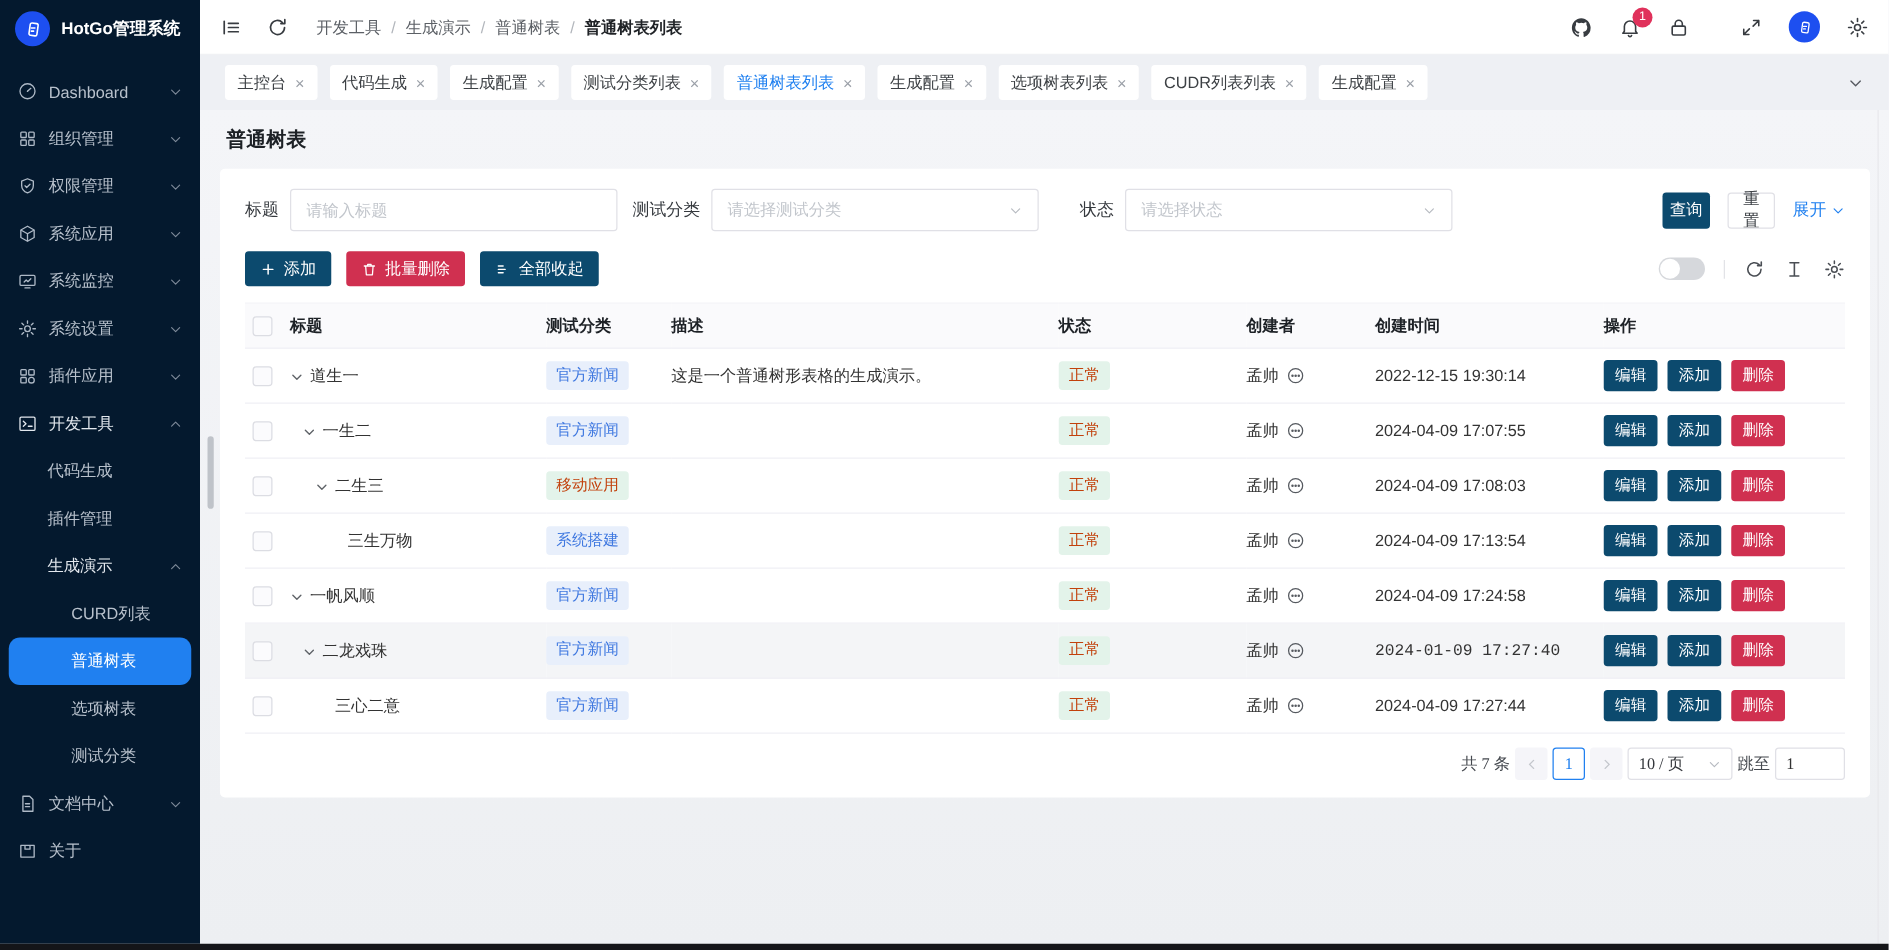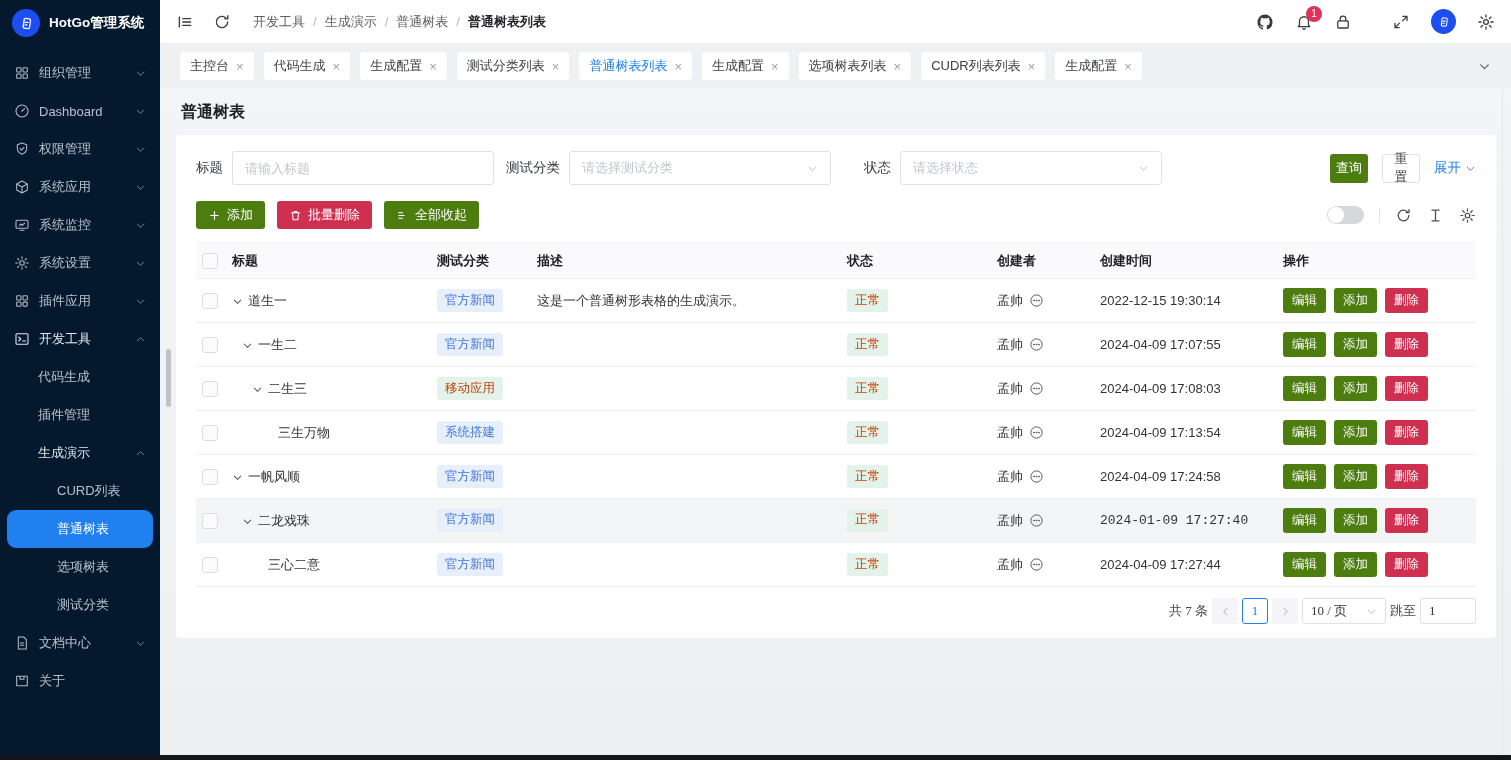--- a/index.html
+++ b/index.html
@@ -67,21 +67,21 @@
     background:#fff; display:flex; align-items:center; padding:0 12px; }
   input.f-input { font-size:13px; color:#15803d; outline:none; font-family:inherit; }
   input.f-input::placeholder { color:#c2c6cc; }
   .f-select { justify-content:space-between; cursor:pointer; }
   .sel-ph { color:#c2c6cc; font-size:13px; }
   .sel-chev { color:#b6bac0; } .sel-chev svg { width:11px; height:11px; display:block; }
   .gap12 { width:12px; } .gap28 { width:33px; }
   .filter-actions { margin-left:auto; display:flex; align-items:center; gap:14px; }
   .btn { border:none; border-radius:3px; font-size:13px; font-family:inherit; cursor:pointer;
     display:inline-flex; align-items:center; justify-content:center; }
-  .btn-primary { background:#4d7c0f; color:#fff; }
+  .btn-primary { background:#0c4a6e; color:#fff; }
   .btn-plain { background:#fff; color:#3b3f44; border:1px solid #e0e0e6; }
   .btn-query { width:38px; height:29px; }
   .btn-reset { width:38px; height:29px; }
   .expand-link { color:#2080f0; font-size:13.5px; display:flex; align-items:center; gap:4px; cursor:pointer; }
   .expand-link svg { width:11px; height:11px; }
 
   
   .toolbar-row { display:flex; align-items:center; margin-top:16px; }
   .tb-btn { height:28px; padding:0 12px; gap:6px; font-size:13px; }
   .tb-btn svg { width:13px; height:13px; }
@@ -149,44 +149,44 @@
             <rect x="8" y="5" width="9" height="14" rx="2" transform="rotate(8 12 12)"></rect>
             <path d="M10 10.5h4M10 14h2.5"></path>
           </svg>
       </span>
       <span class="logo-title">HotGo管理系统</span>
     </div>
     <nav class="menu">
 
       <div class="menu-item">
         <span class="mi-icon">
+            <svg viewBox="0 0 24 24" fill="none" stroke="currentColor" stroke-width="1.6" stroke-linecap="round" stroke-linejoin="round">
+              <circle cx="12" cy="12" r="9"></circle>
+              <path d="M12 12l4-3.5"></path>
+              <path d="M12 12h.01"></path>
+            </svg>
+          </span>
+        <span class="mi-label">Dashboard</span>
+        <span class="mi-chevron">
+            <svg viewBox="0 0 24 24" fill="none" stroke="currentColor" stroke-width="2" stroke-linecap="round" stroke-linejoin="round">
+              <path d="M5 9l7 7 7-7"></path>
+            </svg>
+          </span>
+      </div>
+
+      <div class="menu-item">
+        <span class="mi-icon">
             <svg viewBox="0 0 24 24" fill="none" stroke="currentColor" stroke-width="1.6">
               <rect x="4" y="4" width="6.5" height="6.5" rx="1"></rect>
               <rect x="13.5" y="4" width="6.5" height="6.5" rx="1"></rect>
               <rect x="4" y="13.5" width="6.5" height="6.5" rx="1"></rect>
               <rect x="13.5" y="13.5" width="6.5" height="6.5" rx="1"></rect>
             </svg>
           </span>
         <span class="mi-label">组织管理</span>
-        <span class="mi-chevron">
-            <svg viewBox="0 0 24 24" fill="none" stroke="currentColor" stroke-width="2" stroke-linecap="round" stroke-linejoin="round">
-              <path d="M5 9l7 7 7-7"></path>
-            </svg>
-          </span>
-      </div>
-
-      <div class="menu-item">
-        <span class="mi-icon">
-            <svg viewBox="0 0 24 24" fill="none" stroke="currentColor" stroke-width="1.6" stroke-linecap="round" stroke-linejoin="round">
-              <circle cx="12" cy="12" r="9"></circle>
-              <path d="M12 12l4-3.5"></path>
-              <path d="M12 12h.01"></path>
-            </svg>
-          </span>
-        <span class="mi-label">Dashboard</span>
         <span class="mi-chevron">
             <svg viewBox="0 0 24 24" fill="none" stroke="currentColor" stroke-width="2" stroke-linecap="round" stroke-linejoin="round">
               <path d="M5 9l7 7 7-7"></path>
             </svg>
           </span>
       </div>
 
       <div class="menu-item">
         <span class="mi-icon">
             <svg viewBox="0 0 24 24" fill="none" stroke="currentColor" stroke-width="1.6" stroke-linecap="round" stroke-linejoin="round">

